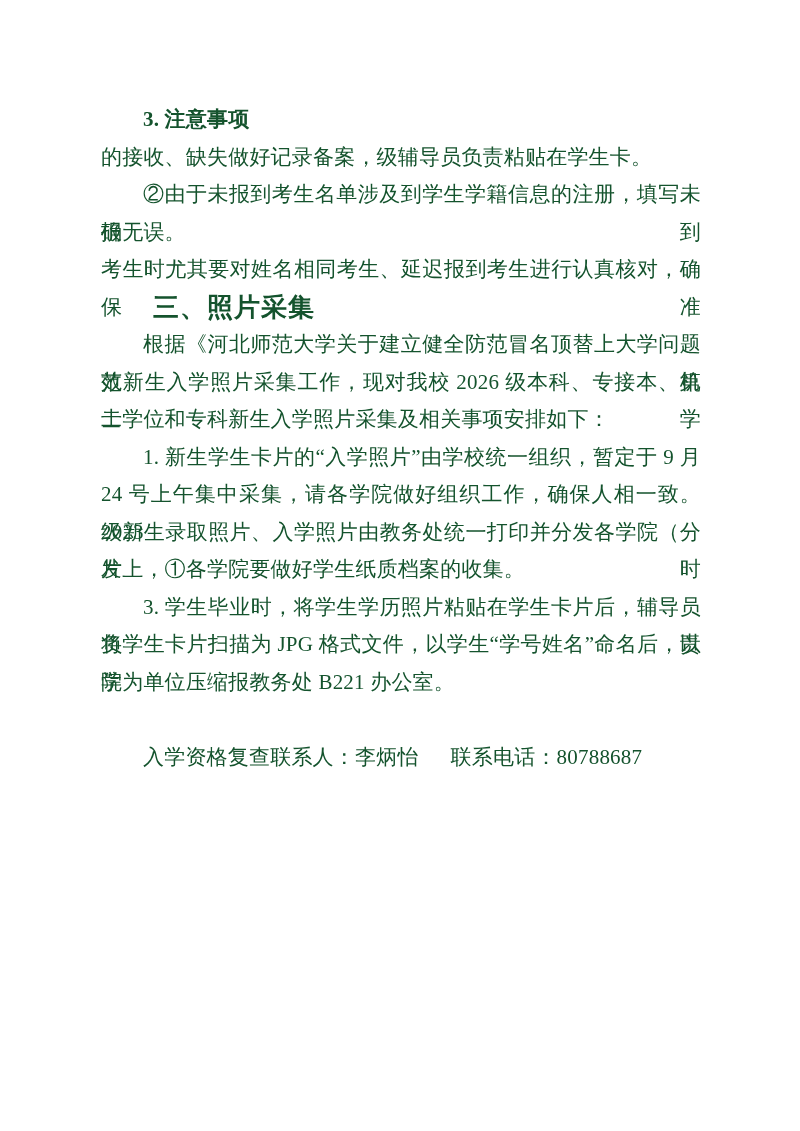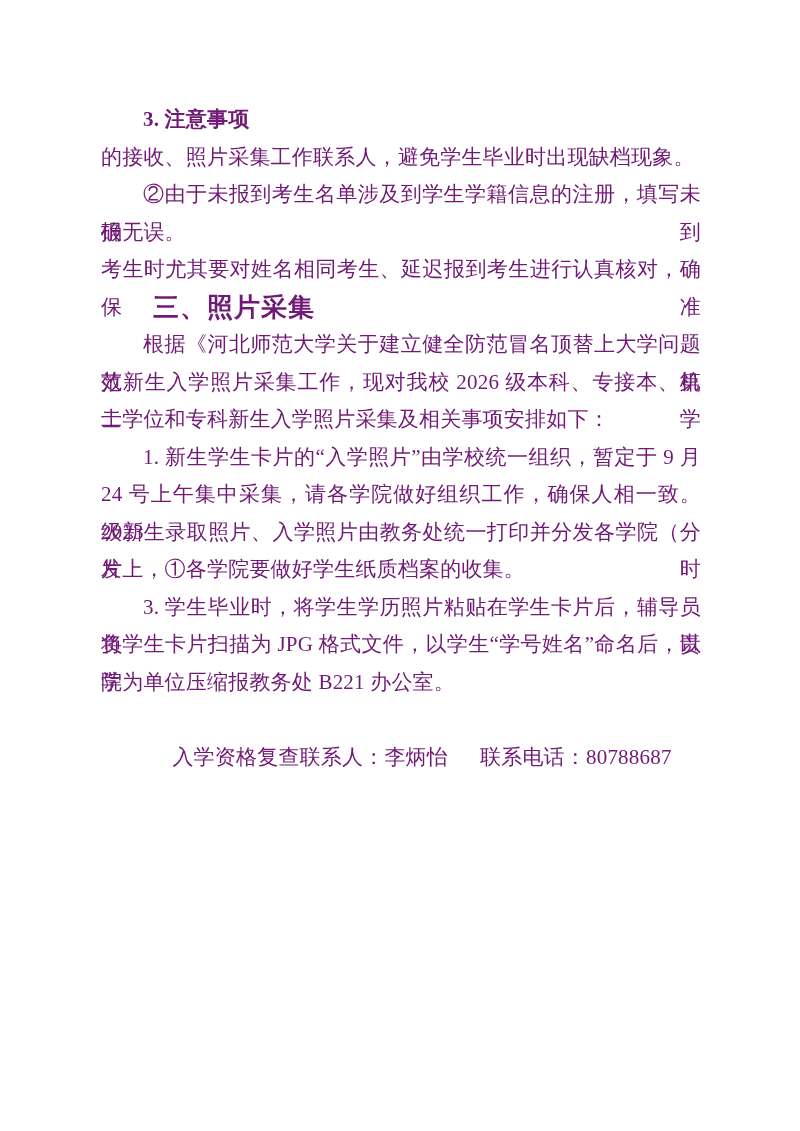--- a/index.html
+++ b/index.html
@@ -7,21 +7,21 @@
     padding: 0;
     background: #ffffff;
   }
   .page {
     position: relative;
     width: 800px;
     height: 879px;
     background: #ffffff;
     overflow: hidden;
     font-family: "Liberation Serif", "DejaVu Serif", serif;
-    color: #701a75;
+    color: #14532d;
   }
   .doc {
     position: absolute;
     top: 101px;
     left: 101px;
     width: 600px;
   }
   .line {
     font-size: 21px;
     line-height: 37.5px;
@@ -41,35 +41,35 @@
     text-indent: 2em;
   }
   .h-sec {
     font-weight: 700;
     text-indent: 2em;
     font-size: 26px;
     font-family: "Liberation Sans", "DejaVu Sans", sans-serif;
     letter-spacing: 1px;
   }
   .blank { height: 37.5px; }
-  .contact { text-indent: 2em; text-align: center; }
+  .contact { text-indent: 2em; }
   .contact .gap {
     display: inline-block;
     width: 32px;
   }
 </style>
 </head>
 <body>
 
 <div class="page">
   <div class="doc">
 
     <div class="line h-sub">3. 注意事项</div>
 
-    <div class="line">的接收、照片采集工作联系人，避免学生毕业时出现缺档现象。</div>
+    <div class="line">的接收、缺失做好记录备案，级辅导员负责粘贴在学生卡。</div>
 
     <div class="line just indent">②由于未报到考生名单涉及到学生学籍信息的注册，填写未报到</div>
     <div class="line">确无误。</div>
     <div class="line just">考生时尤其要对姓名相同考生、延迟报到考生进行认真核对，确保准</div>
 
     <div class="line h-sec">三、照片采集</div>
 
     <div class="line just indent">根据《河北师范大学关于建立健全防范冒名顶替上大学问题效机</div>
     <div class="line just">范新生入学照片采集工作，现对我校 2026 级本科、专接本、第二学</div>
     <div class="line">士学位和专科新生入学照片采集及相关事项安排如下：</div>

